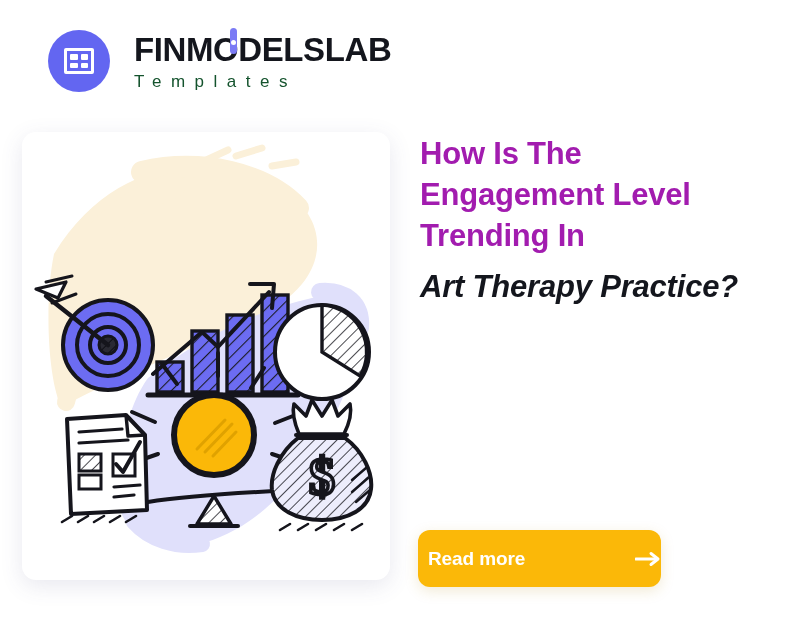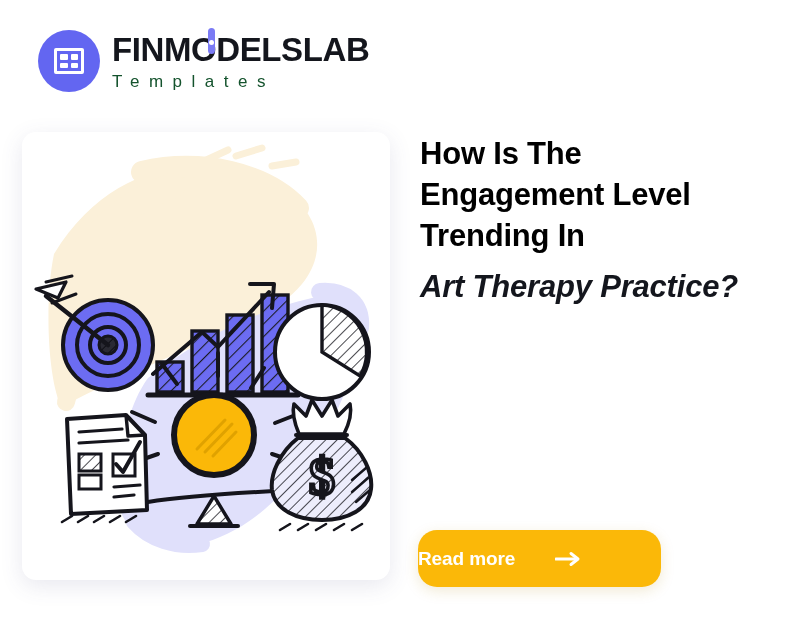--- a/index.html
+++ b/index.html
@@ -11,24 +11,24 @@
   }
   .banner {
     position: relative;
     width: 800px; height: 618px;
     background: #ffffff;
   }
 
   
   .brand {
     position: absolute;
-    left: 38px; top: 30px;
+    left: 48px; top: 30px;
     display: flex;
     align-items: center;
-    gap: 12px;
+    gap: 24px;
     justify-content: space-between;
   }
   .brand-mark {
     width: 62px; height: 62px;
     border-radius: 50%;
     background: #6366F1;
     display: flex; align-items: center; justify-content: center;
     flex: none;
   }
   .brand-mark .grid {
@@ -90,48 +90,49 @@
   
   .headline {
     position: absolute;
     left: 420px; top: 133px;
     width: 350px;
   }
   .headline-top {
     font-size: 31px;
     font-weight: bold;
     line-height: 1.33;
-    color: #000000;
+    color: #a21caf;
     letter-spacing: -0.2px;
   }
   .headline-bottom {
     margin-top: 9px;
     font-size: 31px;
     font-weight: bold;
     line-height: 1.33;
     color: #14161D;
     letter-spacing: -0.2px;
     font-style: italic;
   }
 
   
   .cta {
     position: absolute;
     left: 418px; top: 530px;
     width: 243px; height: 57px;
     background: #FBB808;
     border: none;
-    border-radius: 19px;
+    border-radius: 12px;
     color: #ffffff;
     display: flex;
     align-items: center;
-    justify-content: flex-start;
+    justify-content: space-between;
     gap: 40px;
     cursor: pointer;
     box-shadow: 0 4px 14px rgba(180,140,20,0.18);
+    padding-left: 10px;
   }
   .cta-label {
     font-size: 19px;
     font-weight: bold;
     letter-spacing: -0.1px;
   }
   .cta-arrow { display: flex; align-items: center; }
 </style>
 </head>
 <body>

